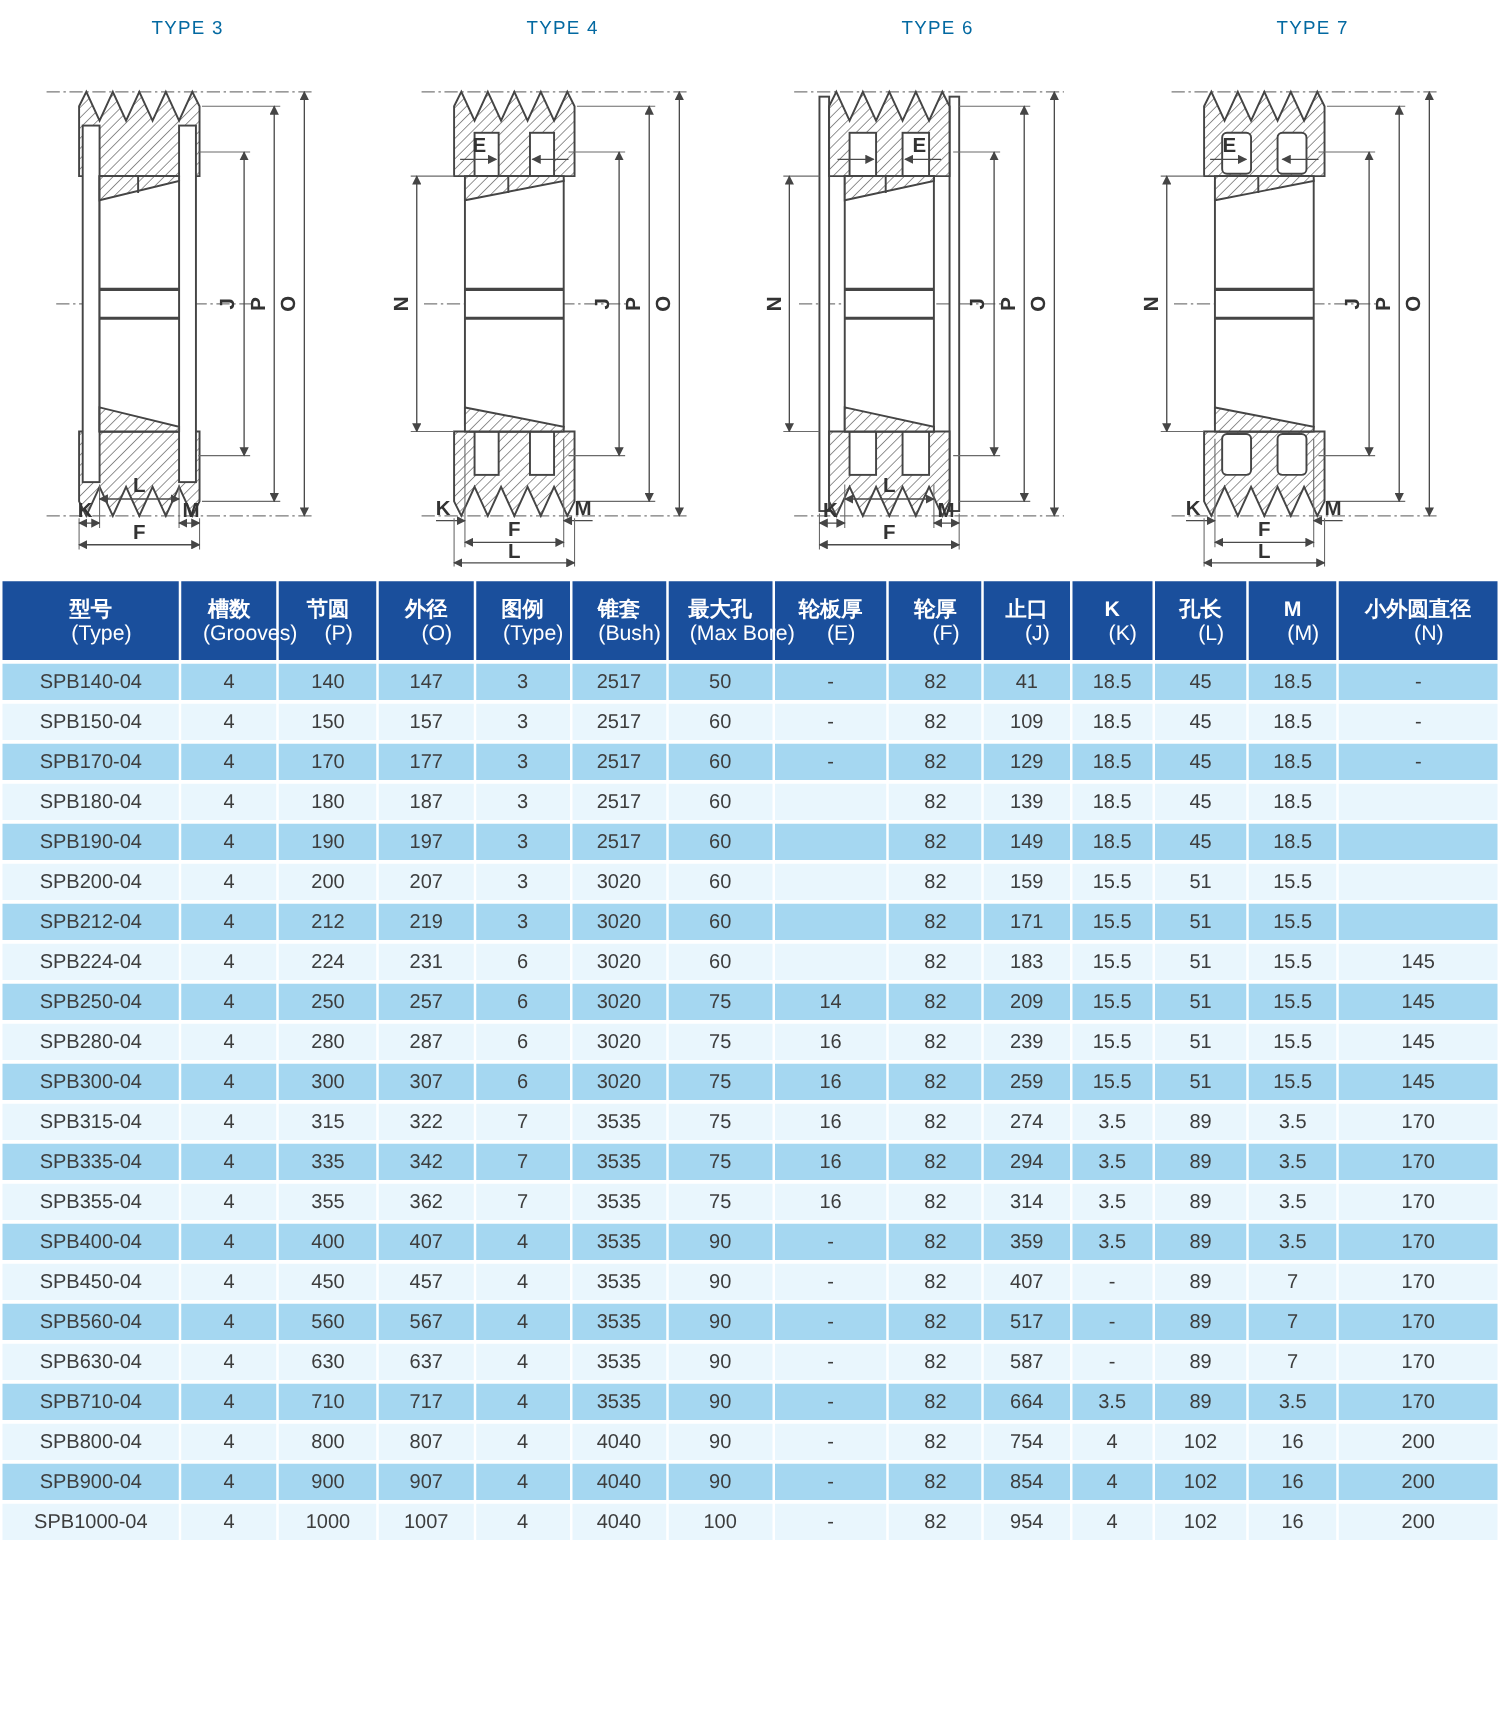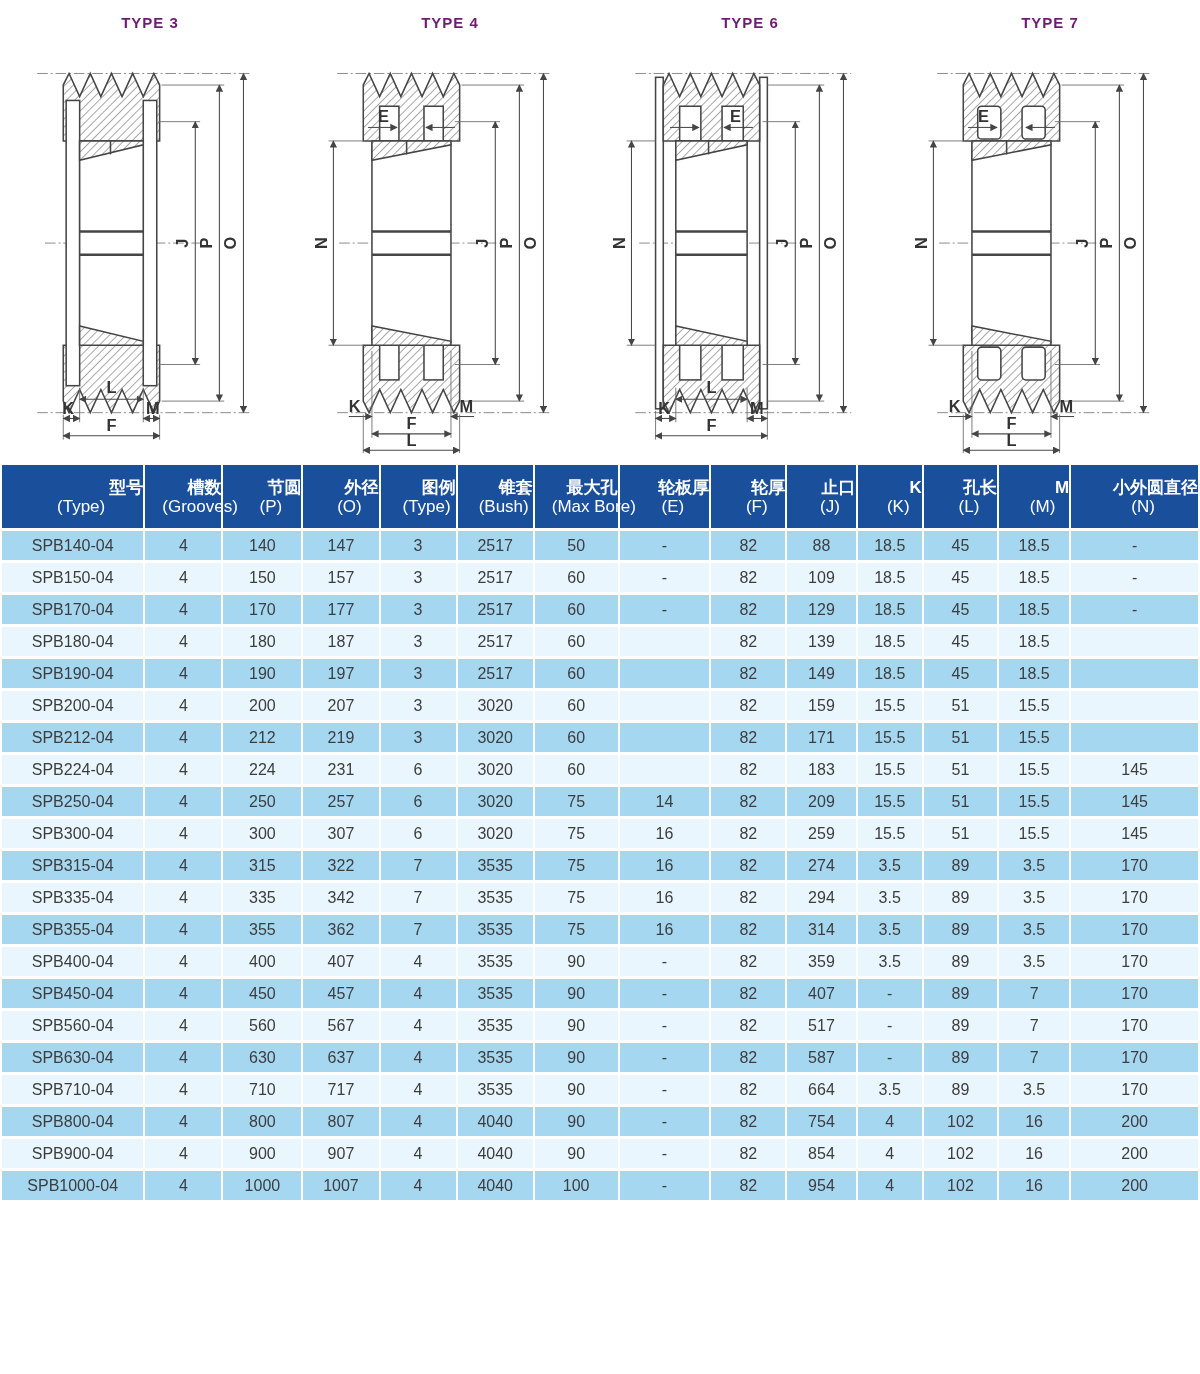--- a/index.html
+++ b/index.html
@@ -4,40 +4,40 @@
 <style>
   html,body{margin:0;padding:0;background:#fff;}
   .page{
     width:1200px;height:1374px;background:#fff;overflow:hidden;
     font-family:"Liberation Sans","DejaVu Sans",sans-serif;
   }
   
   .diagrams{height:462px;display:flex;}
   .diagram{flex:1 1 25%;margin:0;display:flex;flex-direction:column;align-items:center;}
   .diagram figcaption{
-    margin-top:14px;font-size:15px;font-weight:bold;color:#701a75;letter-spacing:1px;
+    margin-top:14px;font-size:15px;font-weight:normal;color:#0369a1;letter-spacing:1px;
   }
   svg.dwg{width:284px;height:424px;margin-top:2px;}
   svg.dwg .part{fill:#fff;stroke:#454545;stroke-width:1.6;}
   svg.dwg .hatched{stroke:#454545;stroke-width:1.6;}
   svg.dwg .bore{stroke:#454545;stroke-width:2.6;}
   svg.dwg .cl{stroke:#7a7a7a;stroke-width:0.9;stroke-dasharray:11 3 2 3;}
   svg.dwg .dim{stroke:#4a4a4a;stroke-width:1.1;}
   svg.dwg .ext{stroke:#6a6a6a;stroke-width:0.9;}
   svg.dwg .dl{font-size:17px;font-weight:bold;fill:#333;text-anchor:middle;
     font-family:"Liberation Sans","DejaVu Sans",sans-serif;}
   
   table.spec{
     width:1200px;border-collapse:separate;border-spacing:2px 3px;background:#fff;
     table-layout:fixed;
   }
   table.spec th{
     background:#1a4f9c;color:#fff;vertical-align:middle;padding:5px 0 6px 0;height:52px;
   }
-  .h-zh{font-size:17px;font-weight:bold;line-height:21px;white-space:nowrap;text-align:right;}
+  .h-zh{font-size:17px;font-weight:bold;line-height:21px;white-space:nowrap;}
   .h-en{font-size:17px;font-weight:normal;line-height:17px;white-space:nowrap;margin-left:17px;}
   table.spec td{
     height:27px;text-align:center;vertical-align:middle;font-size:16px;color:#3d3d3d;
     white-space:nowrap;overflow:hidden;
   }
   table.spec tbody tr:nth-child(odd) td{background:#a5d7f1;}
   table.spec tbody tr:nth-child(even) td{background:#e9f6fd;}
   table.spec th:nth-child(1){width:12.08%}
   table.spec th:nth-child(2){width:6.5%}
   table.spec th:nth-child(3){width:6.67%}
@@ -355,21 +355,21 @@
         <tr>
           <td>SPB140-04</td>
           <td>4</td>
           <td>140</td>
           <td>147</td>
           <td>3</td>
           <td>2517</td>
           <td>50</td>
           <td>-</td>
           <td>82</td>
-          <td>88</td>
+          <td>41</td>
           <td>18.5</td>
           <td>45</td>
           <td>18.5</td>
           <td>-</td>
         </tr>
         <tr>
           <td>SPB150-04</td>
           <td>4</td>
           <td>150</td>
           <td>157</td>
@@ -490,20 +490,36 @@
           <td>75</td>
           <td>14</td>
           <td>82</td>
           <td>209</td>
           <td>15.5</td>
           <td>51</td>
           <td>15.5</td>
           <td>145</td>
         </tr>
         <tr>
+          <td>SPB280-04</td>
+          <td>4</td>
+          <td>280</td>
+          <td>287</td>
+          <td>6</td>
+          <td>3020</td>
+          <td>75</td>
+          <td>16</td>
+          <td>82</td>
+          <td>239</td>
+          <td>15.5</td>
+          <td>51</td>
+          <td>15.5</td>
+          <td>145</td>
+        </tr>
+        <tr>
           <td>SPB300-04</td>
           <td>4</td>
           <td>300</td>
           <td>307</td>
           <td>6</td>
           <td>3020</td>
           <td>75</td>
           <td>16</td>
           <td>82</td>
           <td>259</td>

